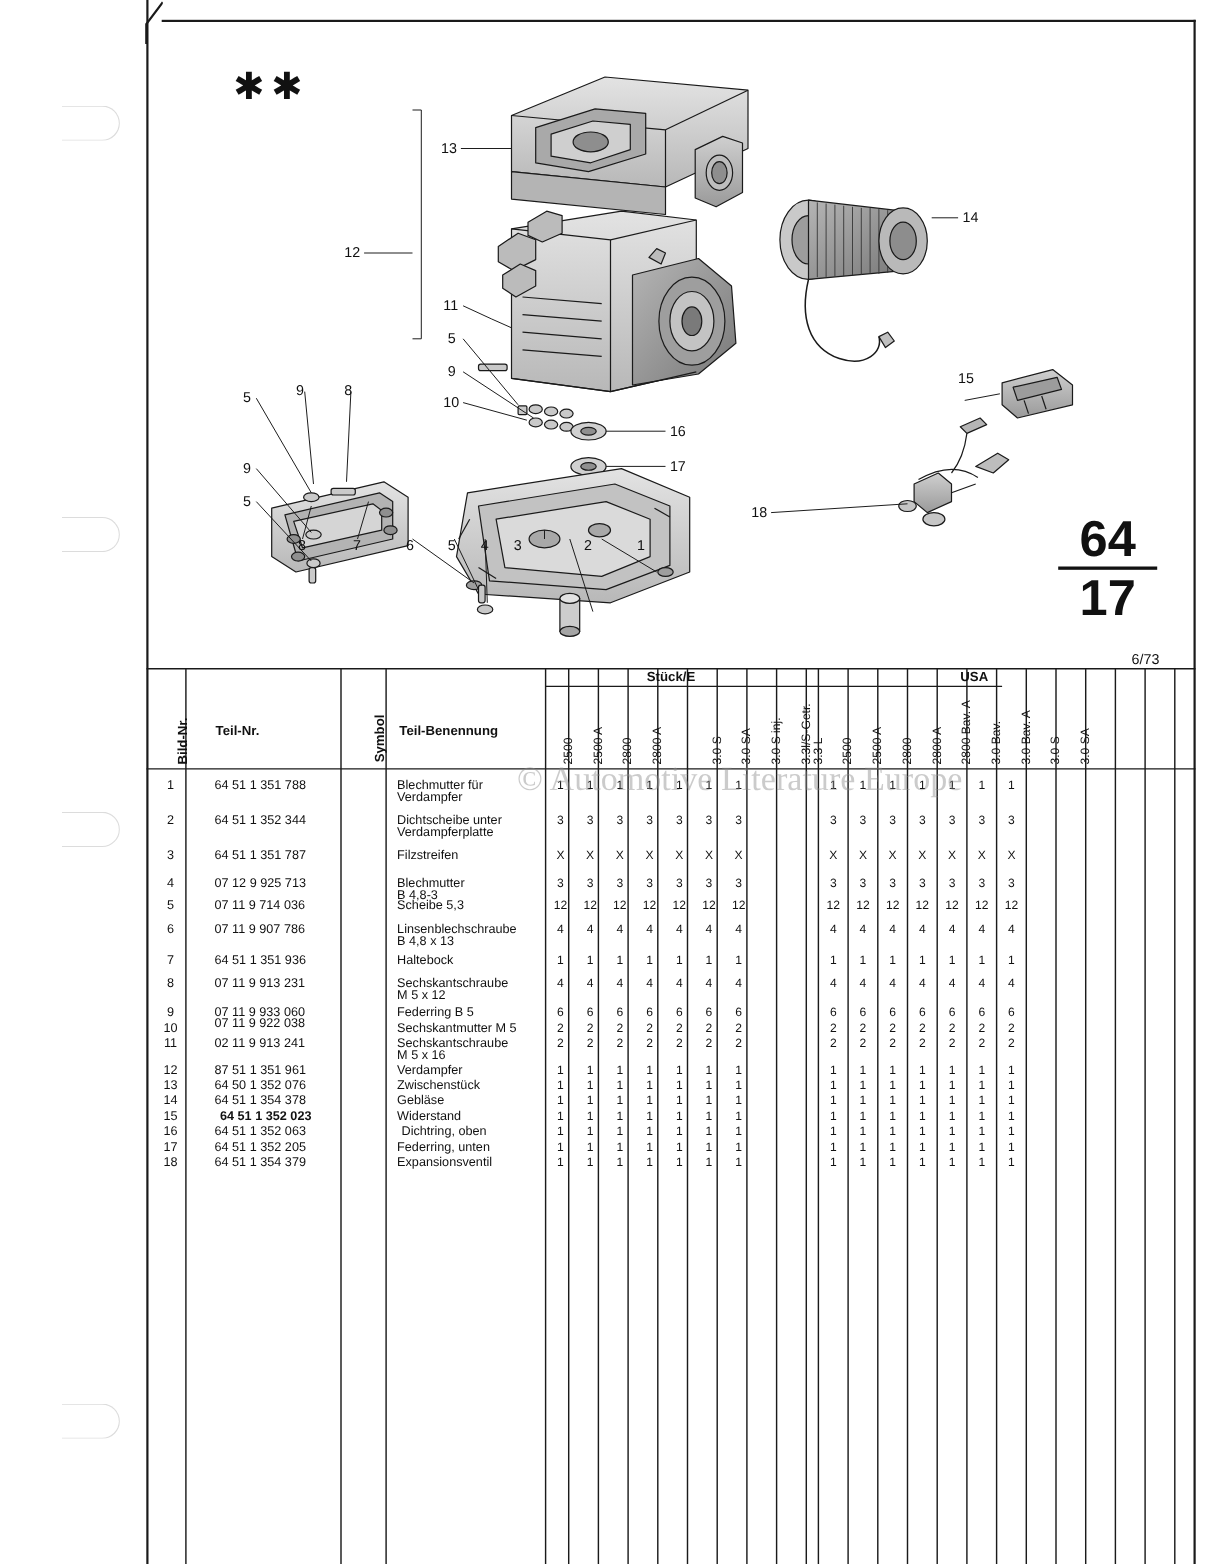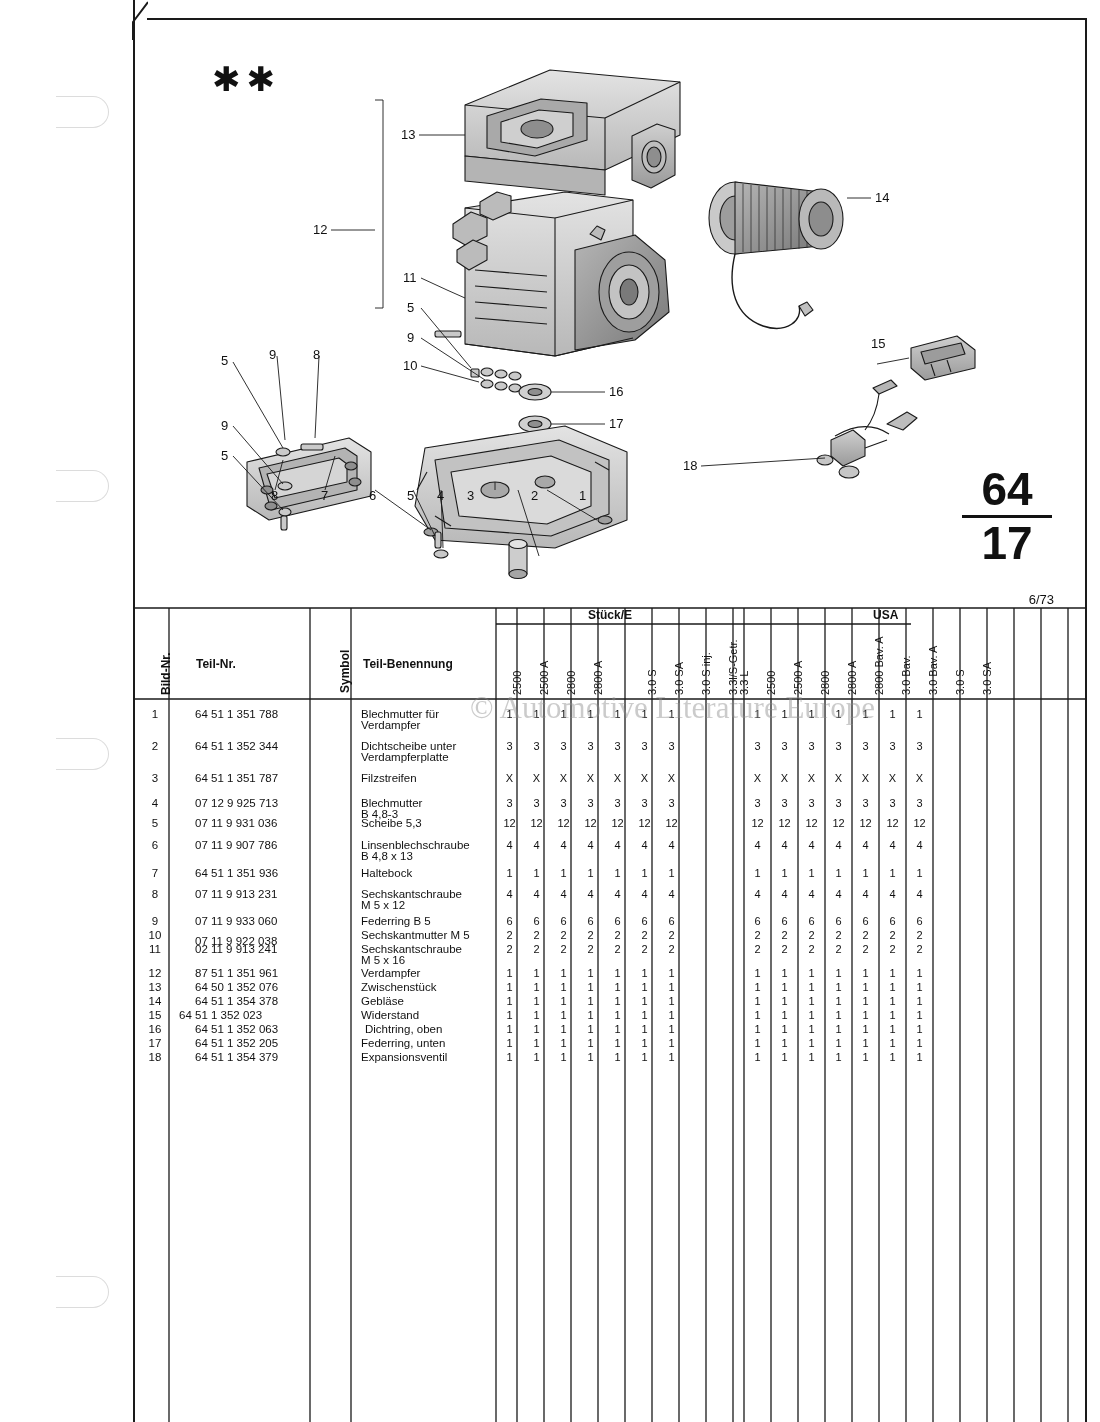--- a/index.html
+++ b/index.html
@@ -556,21 +556,21 @@
         <div class="qty" style="left: 498px; top: 190px; width: 27px; text-align: center;">3</div>
         <div class="qty" style="left: 525px; top: 190px; width: 27px; text-align: center;">3</div>
         <div class="qty" style="left: 611px; top: 190px; width: 27px; text-align: center;">3</div>
         <div class="qty" style="left: 638px; top: 190px; width: 27px; text-align: center;">3</div>
         <div class="qty" style="left: 665px; top: 190px; width: 27px; text-align: center;">3</div>
         <div class="qty" style="left: 692px; top: 190px; width: 27px; text-align: center;">3</div>
         <div class="qty" style="left: 719px; top: 190px; width: 27px; text-align: center;">3</div>
         <div class="qty" style="left: 746px; top: 190px; width: 27px; text-align: center;">3</div>
         <div class="qty" style="left: 773px; top: 190px; width: 27px; text-align: center;">3</div>
         <div class="cell" style="left: 12px; top: 210px; width: 20px; text-align: center;">5</div>
-        <div class="cell" style="left: 62px; top: 210px;">07 11 9 931 036</div>
+        <div class="cell" style="left: 62px; top: 210px;">07 11 9 714 036</div>
         <div class="cell" style="left: 228px; top: 210px;">Scheibe 5,3</div>
         <div class="qty" style="left: 363px; top: 210px; width: 27px; text-align: center;">12</div>
         <div class="qty" style="left: 390px; top: 210px; width: 27px; text-align: center;">12</div>
         <div class="qty" style="left: 417px; top: 210px; width: 27px; text-align: center;">12</div>
         <div class="qty" style="left: 444px; top: 210px; width: 27px; text-align: center;">12</div>
         <div class="qty" style="left: 471px; top: 210px; width: 27px; text-align: center;">12</div>
         <div class="qty" style="left: 498px; top: 210px; width: 27px; text-align: center;">12</div>
         <div class="qty" style="left: 525px; top: 210px; width: 27px; text-align: center;">12</div>
         <div class="qty" style="left: 611px; top: 210px; width: 27px; text-align: center;">12</div>
         <div class="qty" style="left: 638px; top: 210px; width: 27px; text-align: center;">12</div>
@@ -643,21 +643,21 @@
         <div class="qty" style="left: 498px; top: 308px; width: 27px; text-align: center;">6</div>
         <div class="qty" style="left: 525px; top: 308px; width: 27px; text-align: center;">6</div>
         <div class="qty" style="left: 611px; top: 308px; width: 27px; text-align: center;">6</div>
         <div class="qty" style="left: 638px; top: 308px; width: 27px; text-align: center;">6</div>
         <div class="qty" style="left: 665px; top: 308px; width: 27px; text-align: center;">6</div>
         <div class="qty" style="left: 692px; top: 308px; width: 27px; text-align: center;">6</div>
         <div class="qty" style="left: 719px; top: 308px; width: 27px; text-align: center;">6</div>
         <div class="qty" style="left: 746px; top: 308px; width: 27px; text-align: center;">6</div>
         <div class="qty" style="left: 773px; top: 308px; width: 27px; text-align: center;">6</div>
         <div class="cell" style="left: 12px; top: 322px; width: 20px; text-align: center;">10</div>
-        <div class="cell" style="left: 62px; top: 328px;">07 11 9 922 038</div>
+        <div class="cell" style="left: 62px; top: 318px;">07 11 9 922 038</div>
         <div class="cell" style="left: 228px; top: 322px;">Sechskantmutter M 5</div>
         <div class="qty" style="left: 363px; top: 322px; width: 27px; text-align: center;">2</div>
         <div class="qty" style="left: 390px; top: 322px; width: 27px; text-align: center;">2</div>
         <div class="qty" style="left: 417px; top: 322px; width: 27px; text-align: center;">2</div>
         <div class="qty" style="left: 444px; top: 322px; width: 27px; text-align: center;">2</div>
         <div class="qty" style="left: 471px; top: 322px; width: 27px; text-align: center;">2</div>
         <div class="qty" style="left: 498px; top: 322px; width: 27px; text-align: center;">2</div>
         <div class="qty" style="left: 525px; top: 322px; width: 27px; text-align: center;">2</div>
         <div class="qty" style="left: 611px; top: 322px; width: 27px; text-align: center;">2</div>
         <div class="qty" style="left: 638px; top: 322px; width: 27px; text-align: center;">2</div>
@@ -729,21 +729,21 @@
         <div class="qty" style="left: 498px; top: 388px; width: 27px; text-align: center;">1</div>
         <div class="qty" style="left: 525px; top: 388px; width: 27px; text-align: center;">1</div>
         <div class="qty" style="left: 611px; top: 388px; width: 27px; text-align: center;">1</div>
         <div class="qty" style="left: 638px; top: 388px; width: 27px; text-align: center;">1</div>
         <div class="qty" style="left: 665px; top: 388px; width: 27px; text-align: center;">1</div>
         <div class="qty" style="left: 692px; top: 388px; width: 27px; text-align: center;">1</div>
         <div class="qty" style="left: 719px; top: 388px; width: 27px; text-align: center;">1</div>
         <div class="qty" style="left: 746px; top: 388px; width: 27px; text-align: center;">1</div>
         <div class="qty" style="left: 773px; top: 388px; width: 27px; text-align: center;">1</div>
         <div class="cell" style="left: 12px; top: 402px; width: 20px; text-align: center;">15</div>
-        <div class="cell" style="left: 46px; top: 402px;">64 51 1 352 023</div>
+        <div class="cell" style="left: 67px; top: 402px; font-weight: bold;">64 51 1 352 023</div>
         <div class="cell" style="left: 228px; top: 402px;">Widerstand</div>
         <div class="qty" style="left: 363px; top: 402px; width: 27px; text-align: center;">1</div>
         <div class="qty" style="left: 390px; top: 402px; width: 27px; text-align: center;">1</div>
         <div class="qty" style="left: 417px; top: 402px; width: 27px; text-align: center;">1</div>
         <div class="qty" style="left: 444px; top: 402px; width: 27px; text-align: center;">1</div>
         <div class="qty" style="left: 471px; top: 402px; width: 27px; text-align: center;">1</div>
         <div class="qty" style="left: 498px; top: 402px; width: 27px; text-align: center;">1</div>
         <div class="qty" style="left: 525px; top: 402px; width: 27px; text-align: center;">1</div>
         <div class="qty" style="left: 611px; top: 402px; width: 27px; text-align: center;">1</div>
         <div class="qty" style="left: 638px; top: 402px; width: 27px; text-align: center;">1</div>

